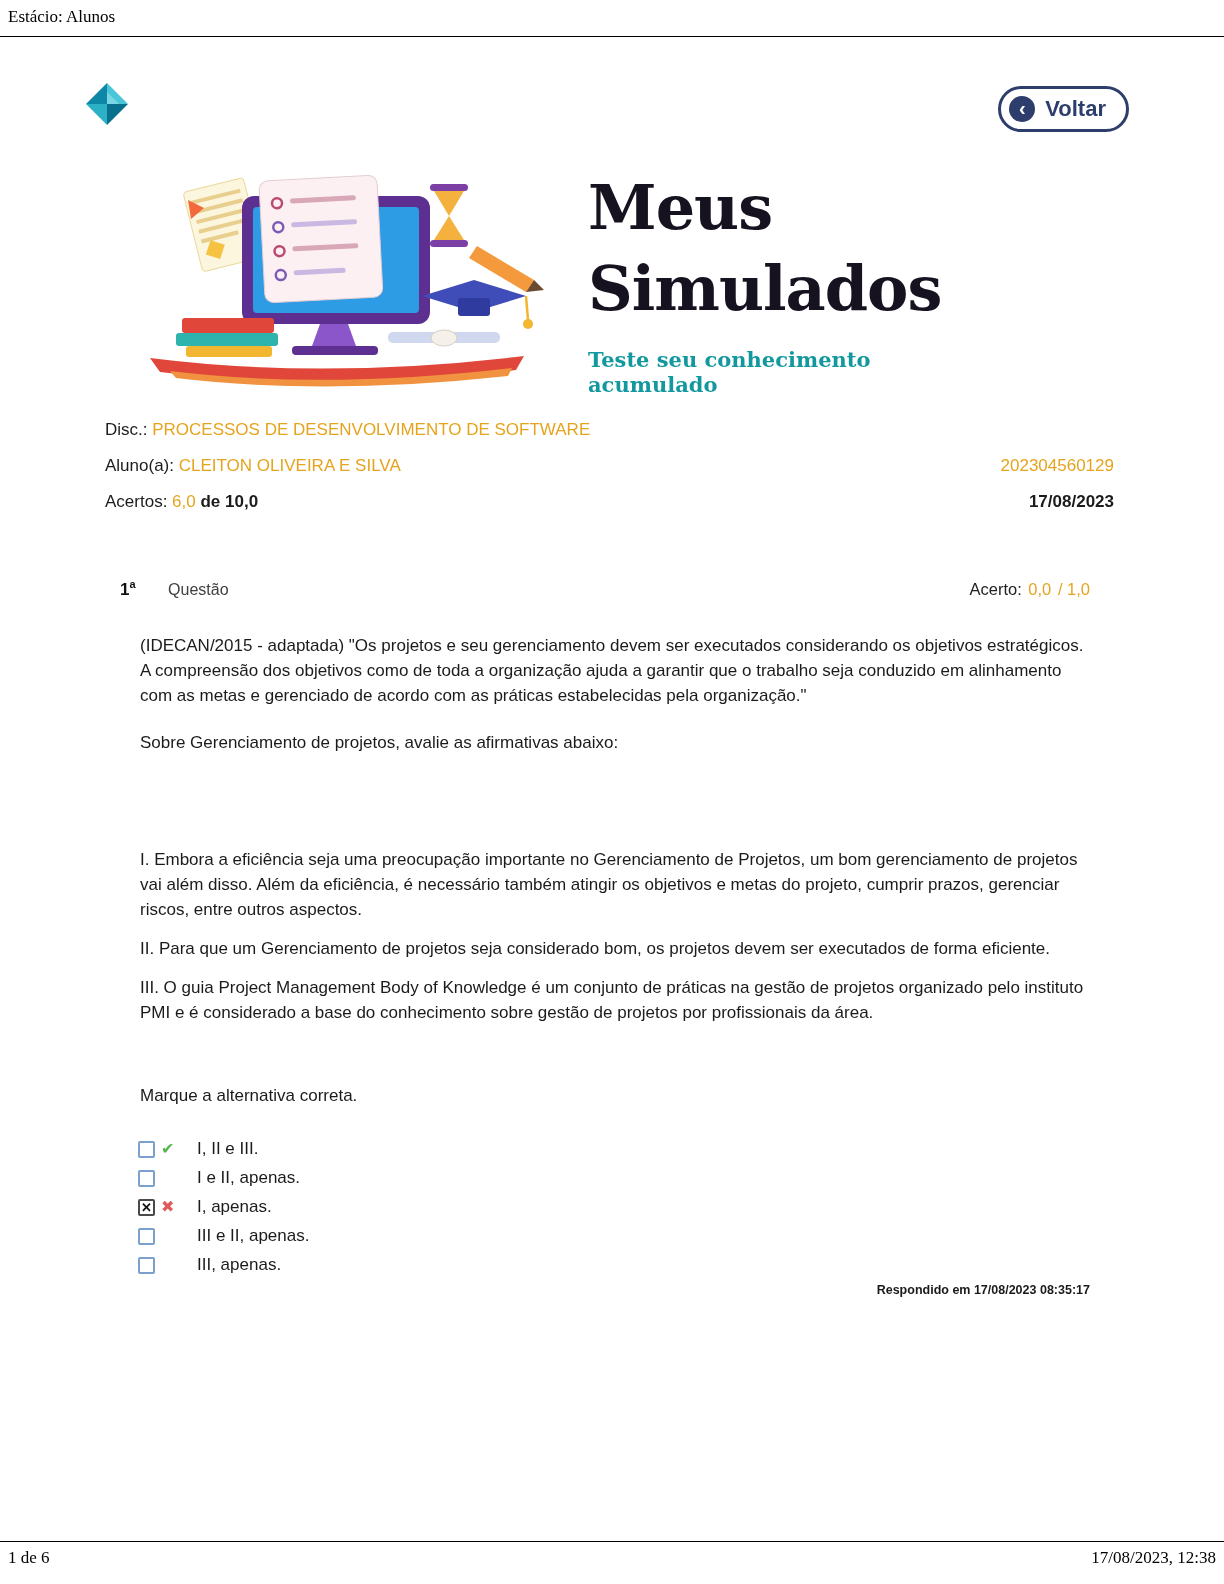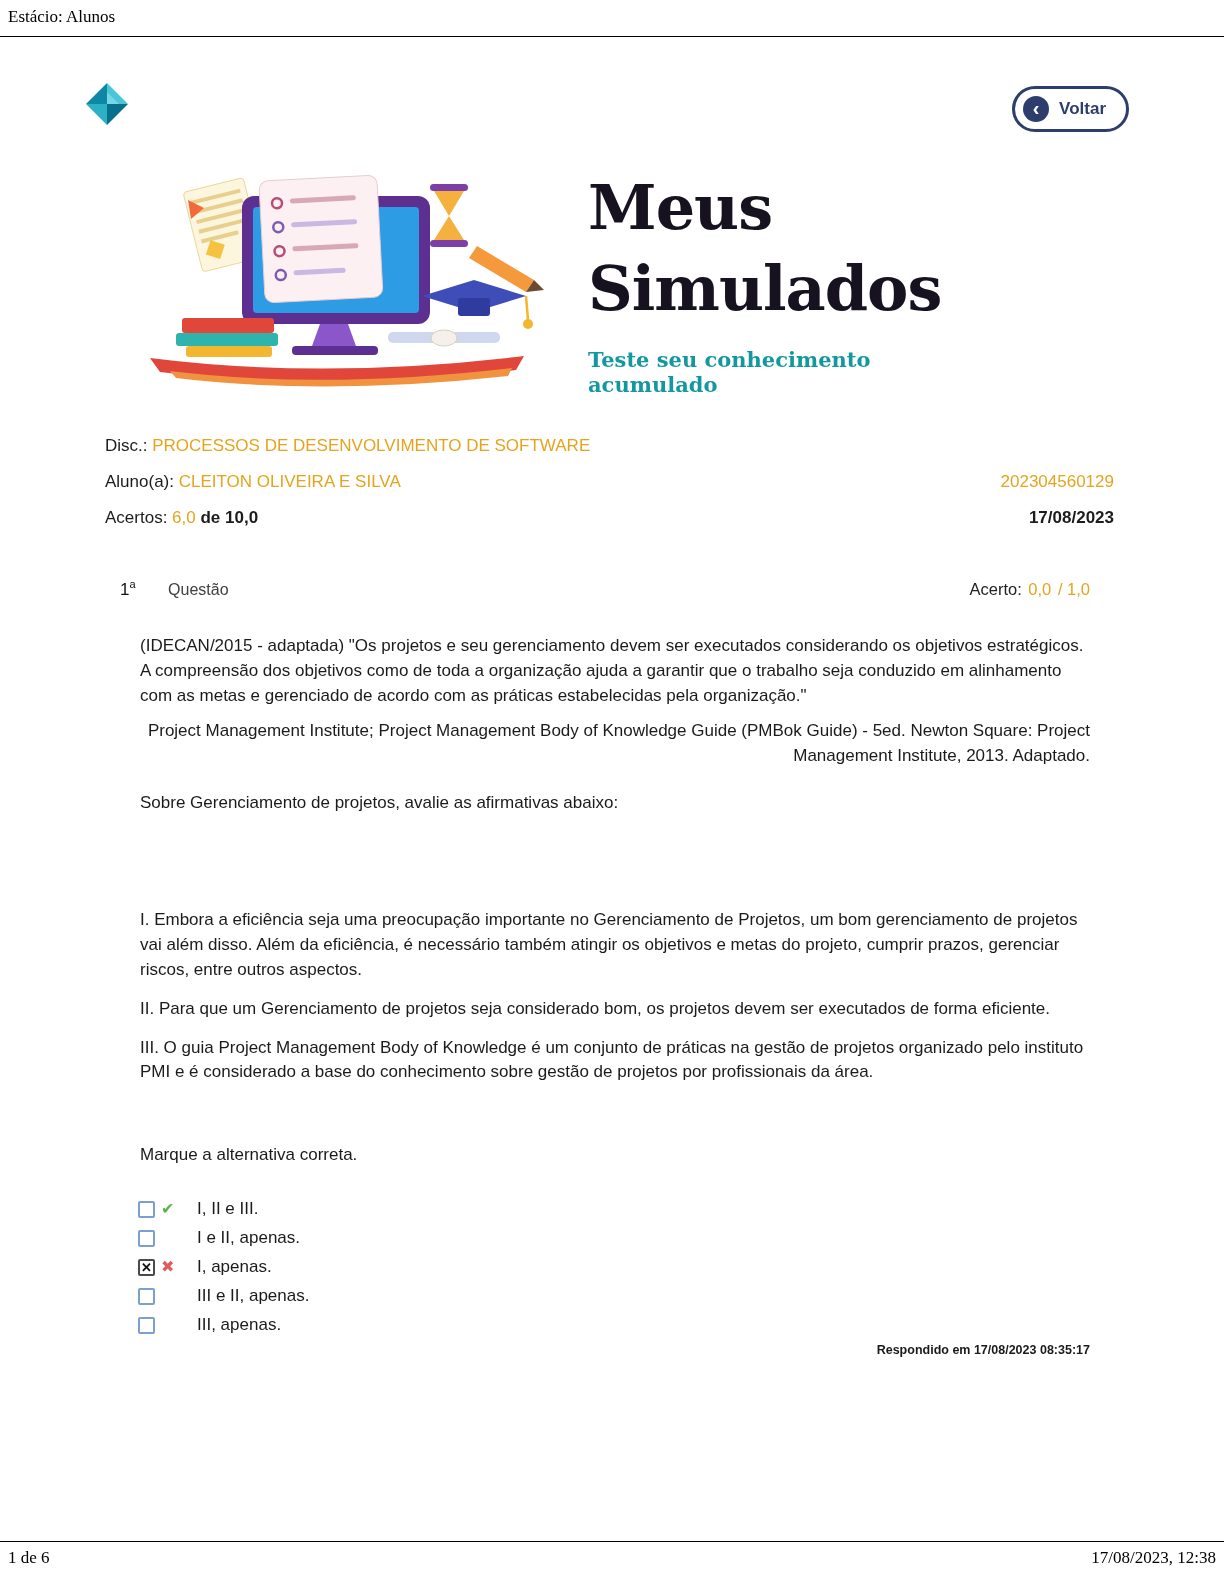--- a/index.html
+++ b/index.html
@@ -34,46 +34,46 @@
     height:46px; padding:0 20px 0 8px;
     border:3px solid #2d3e6d; border-radius:23px;
     background:#ffffff; cursor:pointer;
   }
   .back-button .arrow-circle {
     width:26px; height:26px; border-radius:50%;
     background:#2d3e6d; color:#ffffff;
     display:flex; align-items:center; justify-content:center;
     font-size:20px; font-weight:bold; line-height:1; padding-bottom:2px;
   }
-  .back-button .back-label { color:#2d3e6d; font-size:17px; font-weight:bold; }
+  .back-button .back-label { color:#2d3e6d; font-size:22px; font-weight:bold; }
 
   
   .hero-illustration { position:absolute; left:92px; top:168px; }
   .title-block { position:absolute; left:588px; top:168px; width:380px; }
   .hero-title {
     font-family:"DejaVu Serif", serif;
     font-size:62px; font-weight:800; line-height:1.3;
     color:#17121f; letter-spacing:-1px;
   }
   .hero-subtitle {
     margin-top:18px;
     font-family:"DejaVu Serif", serif;
     font-size:21px; font-weight:700; color:#13989f;
   }
 
   
-  .info { position:absolute; top:436px; left:105px; right:110px; font-size:17px; }
+  .info { position:absolute; top:420px; left:105px; right:110px; font-size:17px; }
   .info-row { display:flex; justify-content:space-between; margin-bottom:16px; }
   .accent { color:#e6a41e; }
   .bold { font-weight:bold; }
 
   
   .question { position:absolute; top:578px; left:120px; right:134px; }
   .q-header { display:flex; justify-content:space-between; align-items:baseline; }
-  .q-number { font-size:17px; font-weight:normal; color:#111; }
+  .q-number { font-size:17px; font-weight:bold; color:#111; }
   .q-number sup { font-size:11px; }
   .q-label { margin-left:28px; font-size:16px; color:#404040; }
   .q-score { font-size:16.5px; color:#222; }
   .q-score .accent { margin-left:2px; }
 
   .q-body { margin-left:20px; margin-top:34px; font-size:17px; line-height:1.47; color:#1b1b1b; }
   .q-citation { margin-top:10px; text-align:right; }
   .q-prompt { margin-top:22px; }
   .q-items { margin-top:92px; }
   .q-item { margin-top:14px; }
@@ -215,21 +215,20 @@
       </div>
       <div class="q-score">
         <span>Acerto:</span>
         <span class="accent">0,0</span>
         <span class="accent">/ 1,0</span>
       </div>
     </div>
 
     <div class="q-body">
       <div>(IDECAN/2015 - adaptada) "Os projetos e seu gerenciamento devem ser executados considerando os objetivos estratégicos. A compreensão dos objetivos como de toda a organização ajuda a garantir que o trabalho seja conduzido em alinhamento com as metas e gerenciado de acordo com as práticas estabelecidas pela organização."</div>
-      <div class="q-citation">Project Management Institute; Project Management Body of Knowledge Guide (PMBok Guide) - 5ed. Newton Square: Project Management Institute, 2013. Adaptado.</div>
       <div class="q-prompt">Sobre Gerenciamento de projetos, avalie as afirmativas abaixo:</div>
       <div class="q-items">
         <div class="q-item">I. Embora a eficiência seja uma preocupação importante no Gerenciamento de Projetos, um bom gerenciamento de projetos vai além disso. Além da eficiência, é necessário também atingir os objetivos e metas do projeto, cumprir prazos, gerenciar riscos, entre outros aspectos.</div>
         <div class="q-item">II. Para que um Gerenciamento de projetos seja considerado bom, os projetos devem ser executados de forma eficiente.</div>
         <div class="q-item">III. O guia Project Management Body of Knowledge é um conjunto de práticas na gestão de projetos organizado pelo instituto PMI e é considerado a base do conhecimento sobre gestão de projetos por profissionais da área.</div>
       </div>
       <div class="q-instruction">Marque a alternativa correta.</div>
     </div>
 
     <div class="options">

